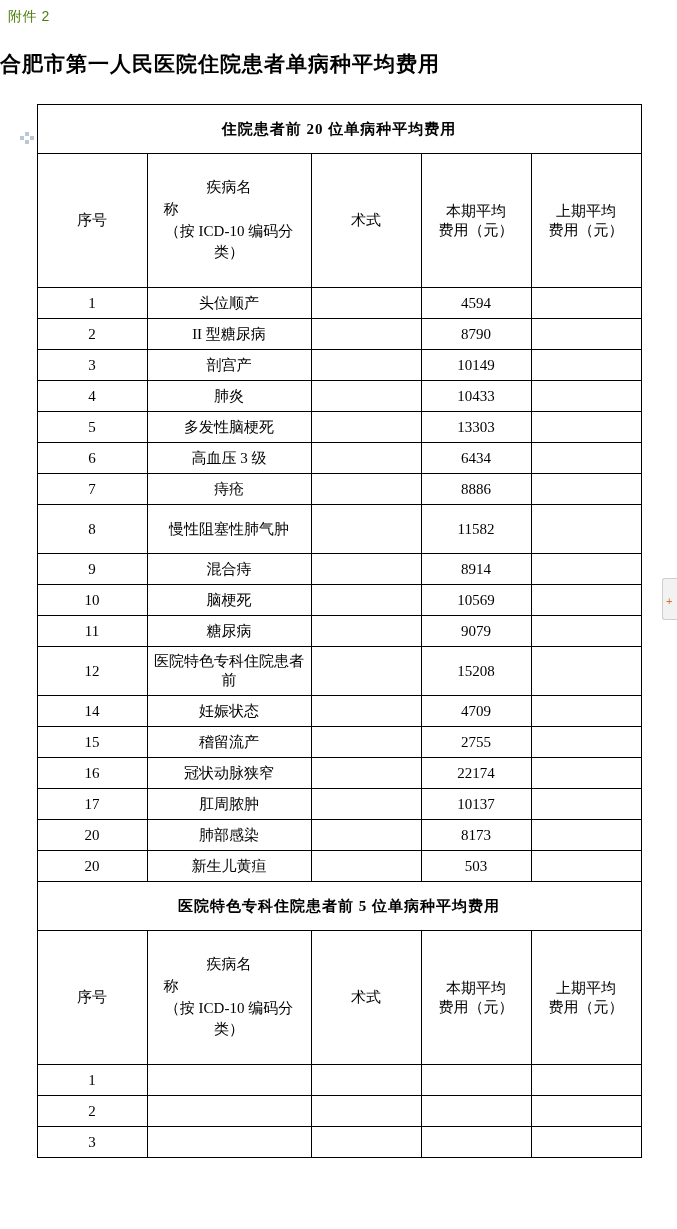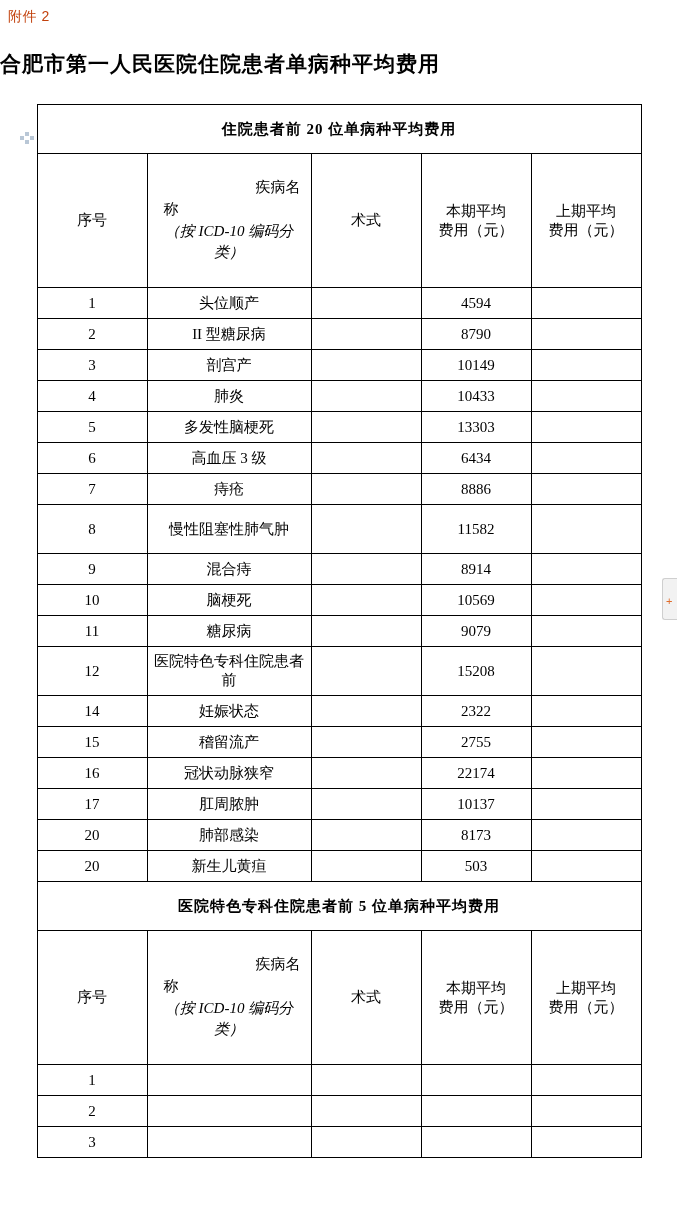--- a/index.html
+++ b/index.html
@@ -16,21 +16,21 @@
     overflow: hidden;
   }
   .page {
     width: 677px;
     position: relative;
   }
   .attach-label {
     font-family: "Liberation Sans", sans-serif;
     font-size: 14px;
     padding: 8px 0 0 8px;
-    color: #c2410c;
+    color: #4d7c0f;
     letter-spacing: 0.5px;
   }
   .doc-title {
     font-family: "Liberation Sans", sans-serif;
     font-weight: bold;
     font-size: 21px;
     letter-spacing: 1px;
     margin-top: 24px;
     margin-bottom: 10px;
     color: #000;
@@ -82,23 +82,23 @@
   }
   .head-row td {
     height: 125px;
     font-size: 15px;
   }
   .head-row td.dis-name {
     text-align: center;
     line-height: 1.45;
     padding: 4px 10px;
   }
-  .dis-name .l1 { display: block; text-align: right; }
+  .dis-name .l1 { display: block; }
   .dis-name .l2 { display: block; text-align: left; padding-left: 6px;}
-  .dis-name .l3 { display: block; font-style: italic; }
+  .dis-name .l3 { display: block; }
   .data-row td {
     height: 26px;
   }
   .data-row.tall td {
     height: 44px;
   }
   .empty-row td {
     height: 26px;
   }
   col.c-no    { width: 110px; }
@@ -256,21 +256,21 @@
           <td>12</td>
           <td>医院特色专科住院患者前</td>
           <td></td>
           <td>15208</td>
           <td></td>
         </tr>
         <tr class="data-row">
           <td>14</td>
           <td>妊娠状态</td>
           <td></td>
-          <td>2322</td>
+          <td>4709</td>
           <td></td>
         </tr>
         <tr class="data-row">
           <td>15</td>
           <td>稽留流产</td>
           <td></td>
           <td>2755</td>
           <td></td>
         </tr>
         <tr class="data-row">

